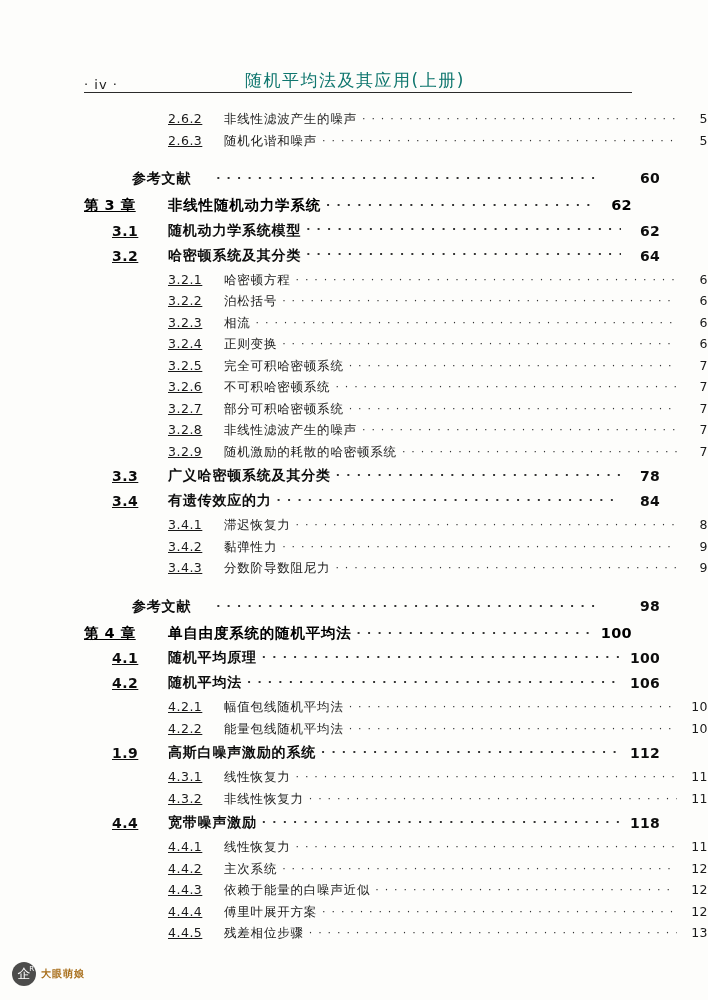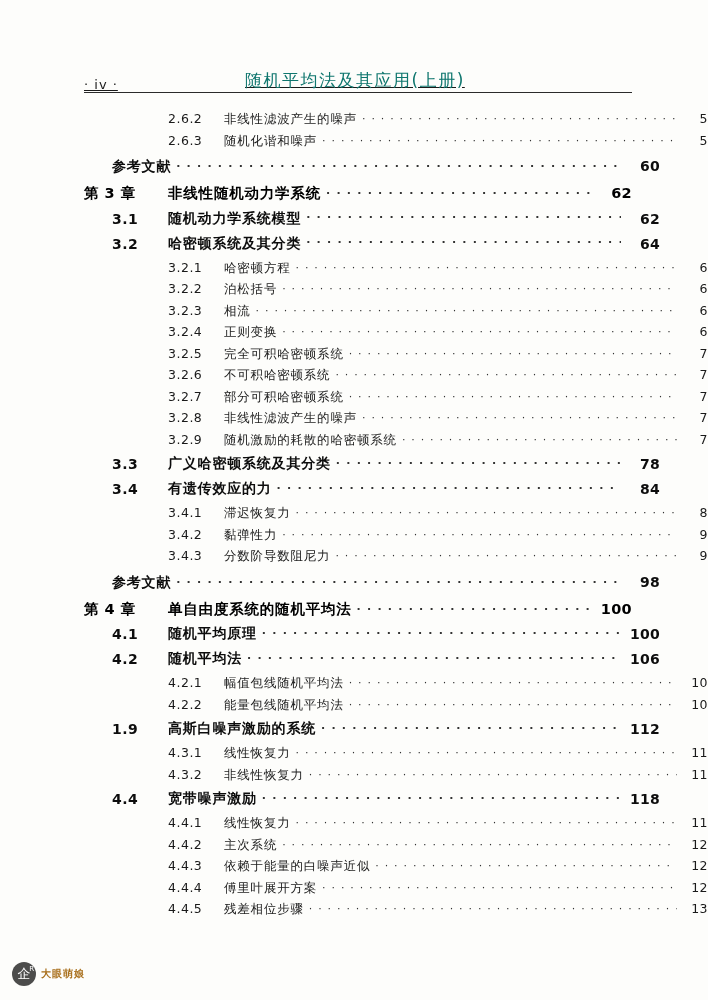--- a/index.html
+++ b/index.html
@@ -25,21 +25,20 @@
 
   
   .header {
     position: absolute;
     left: 84px;
     top: 62px;
     width: 548px;
     height: 30px;
     display: flex;
     align-items: flex-end;
-    text-decoration: underline;
   }
   .header-folio {
     font-size: 13px;
     letter-spacing: 1px;
     color: #1a1a1a;
     white-space: nowrap;
   }
   .header-title {
     flex: 1;
     text-align: center;
@@ -68,20 +67,21 @@
   .row {
     display: flex;
     align-items: baseline;
     width: 100%;
     line-height: 1.0;
   }
   .num {
     flex: 0 0 auto;
     white-space: nowrap;
     letter-spacing: 0.5px;
+    text-decoration: underline;
   }
   .title {
     flex: 0 0 auto;
     white-space: nowrap;
     letter-spacing: 0.8px;
     font-family: Liberation Serif, serif;
   }
   .leader {
     flex: 1 1 auto;
     overflow: hidden;
@@ -128,23 +128,24 @@
     margin-bottom: 9px;
     padding-left: 84px;
   }
   .lvl-sub .num { width: 56px; }
   .lvl-sub .page-no { width: 36px; }
 
   .lvl-ref {
     font-size: 14px;
     font-weight: bold;
     color: #0d0d0d;
-    margin-top: 12px;
+    margin-top: 24px;
     margin-bottom: 12px;
     padding-left: 28px;
+    gap: 20px;
   }
   .lvl-ref .num { width: 0px; }
   .lvl-ref .page-no { width: 36px; font-weight: bold; }
 
   
   .watermark {
     position: absolute;
     left: 12px;
     bottom: 14px;
     display: flex;

